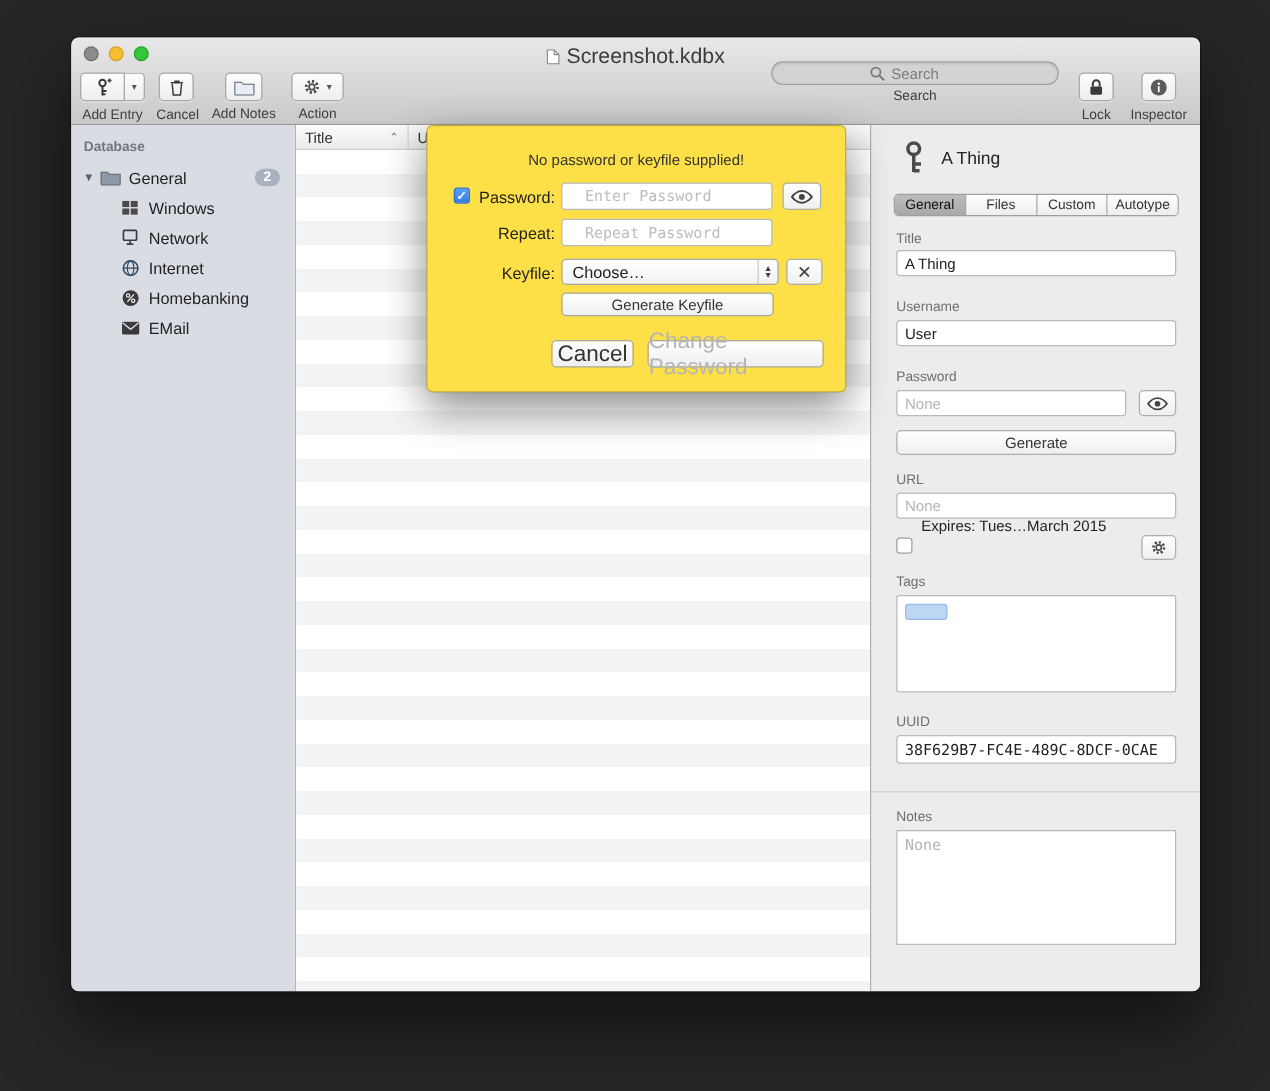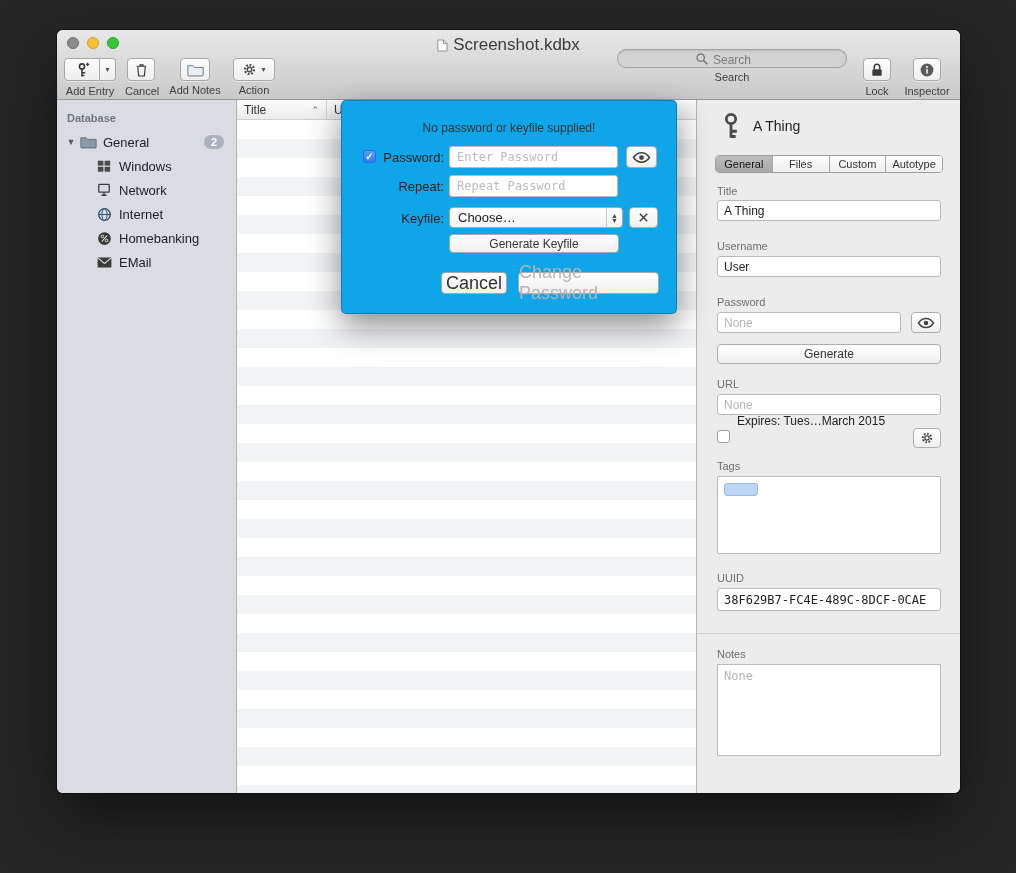--- a/index.html
+++ b/index.html
@@ -117,28 +117,28 @@
   .tag-chip { position:absolute; left:6px; top:6px; width:34px; height:13px; background:#bcd6f3; border:1px solid #93bbe6; border-radius:3px; }
   .divider { position:absolute; left:0; top:533px; width:100%; height:1px; background:#cfcfcf; }
   .notesbox {
     position:absolute; left:20px; top:564px; width:224px; height:92px; background:#fff;
     border:1px solid #b9b9b9; font-size:12px; color:#222; padding:4px 6px; resize:none; outline:none;
   }
   .notesbox::placeholder { color:#b5b5b5; }
   
   .dialog {
     position:absolute; left:284px; top:70px; width:336px; height:214px;
-    background:#0ea5e9; border:1px solid rgba(0,0,0,.22); border-radius:5px;
+    background:#fde047; border:1px solid rgba(0,0,0,.22); border-radius:5px;
     box-shadow:0 12px 32px rgba(0,0,0,.45); z-index:20;
   }
   .dlg-msg { position:absolute; left:0; right:0; top:20px; text-align:center; font-size:12px; color:#333; }
   .dlg-label { position:absolute; width:66px; text-align:right; font-size:13px; color:#222; }
   .dlg-field {
     position:absolute; left:107px; width:169px; height:22px; background:#fff;
-    border:1px solid #b9b9b9; border-radius:3px; padding:0 7px; font-size:12px; outline:none;
+    border:1px solid #b9b9b9; border-radius:3px; padding:0 18px; font-size:12px; outline:none;
   }
   .dlg-field::placeholder { color:#bcbcbc; }
   .dlg-btn {
     position:absolute; background:linear-gradient(#fff,#efefef); border:1px solid #a8a8a8;
     border-radius:4px; font-size:18px; color:#333; display:flex; align-items:center; justify-content:center;
   }
   .dlg-btn:disabled,.dlg-btn.disabled { color:#b5b5b5; }
   .popup {
     position:absolute; left:107px; width:174px; height:21px; background:linear-gradient(#fff,#f2f2f2);
     border:1px solid #a8a8a8; border-radius:4px; display:flex; align-items:center;

